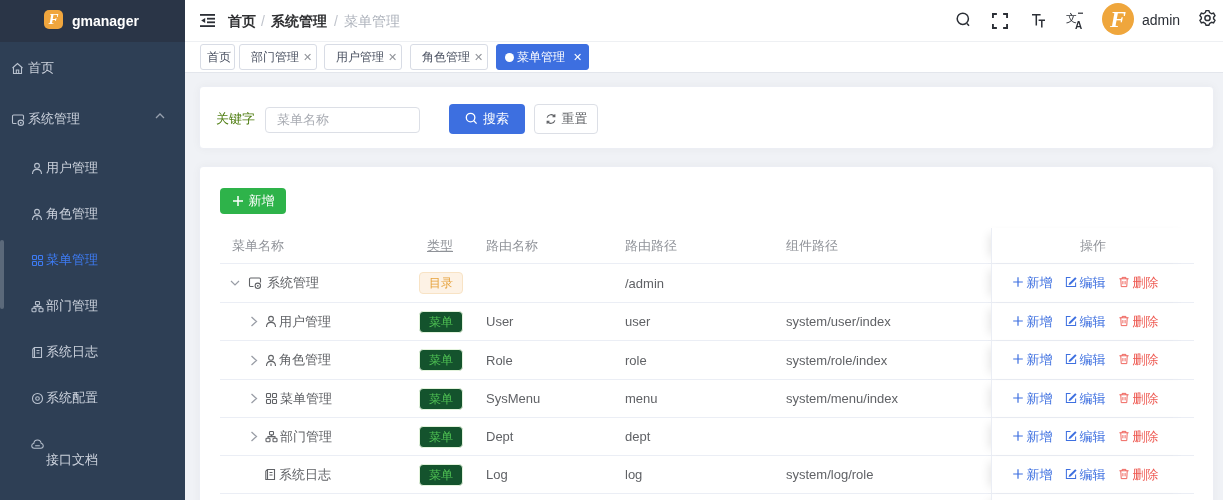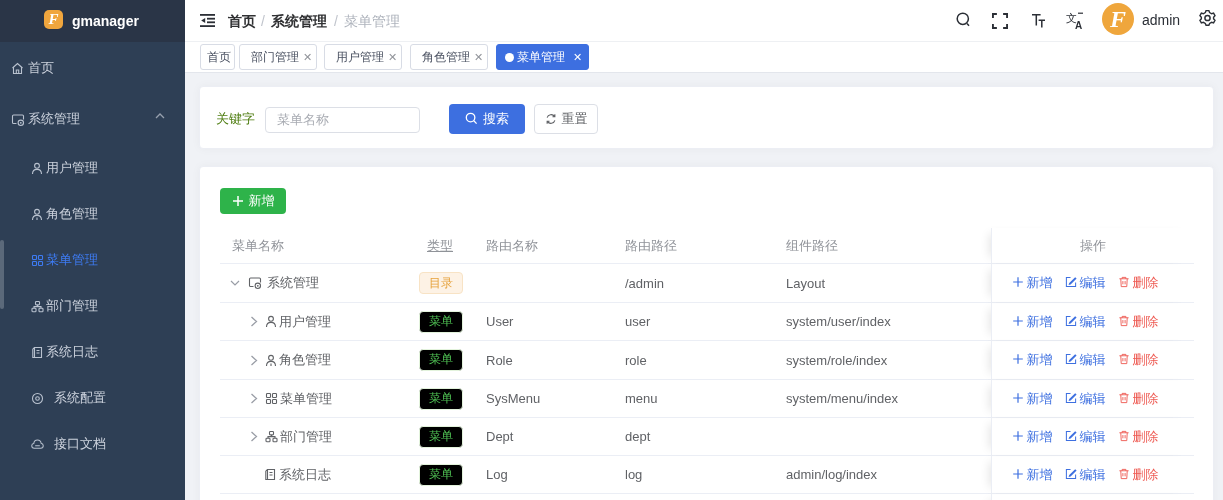--- a/index.html
+++ b/index.html
@@ -52,21 +52,21 @@
 .c1 { left:0; width:191px; }
 .c2 { left:191px; width:67px; }
 .c3 { left:258px; width:139px; padding-left:8px; }
 .c4 { left:397px; width:137px; padding-left:8px; }
 .c5 { left:558px; width:237px; padding-left:8px;text-align:right; }
 .c6 { left:771px; width:203px; justify-content:center; box-shadow:-8px 0 10px -6px rgba(0,0,0,0.10); border-left:1px solid #ebeef5; }
 .th .c1 { padding-left:12px; }
 .th .c2 { padding-left:16px;text-decoration:underline; }
 .tag { display:inline-block; height:22px; line-height:20px; padding:0 9px; border-radius:4px; font-size:12px; margin-left:8px; border:1px solid; }
 .tagw { color:#e6a23c; background:#fdf2e5; border-color:#f8e3c5; }
-.tags { color:#4fc153; background:#000000; border-color:#e3f3dc;font-family:Liberation Mono, monospace; }
+.tags { color:#4fc153; background:#14532d; border-color:#e3f3dc; }
 .lnk { font-size:13px; white-space:nowrap; }
 .lnk svg { vertical-align:-1px; margin-right:3px; }
 .lblue { color:#3d6fe0; }
 .lred { color:#ee5951; margin-right:16px; }
 .lnk + .lnk { margin-left:12px; }
 .car { width:12px; display:flex; justify-content:center; }
 .rowic { color:#606266; }
 </style>
 </head>
 <body>
@@ -129,27 +129,27 @@
       <svg width="12" height="13" viewBox="0 0 12 13" fill="none" stroke="#b9c2cf" stroke-width="1.1" style="left:31px;">
         <path d="M3.5 1.5 H10.5 V11.5 H3.5 Z M3.5 1.5 L1.8 3.2 V11.5 H3.5 M5.5 4.5 H8.5 M5.5 7 H8.5"></path>
       </svg>
       <span class="t" style="left:46px;">系统日志</span>
     </div>
   <div class="mitem" style="top:384px;">
       <svg width="13" height="13" viewBox="0 0 13 13" fill="none" stroke="#b9c2cf" stroke-width="1.1" style="left:31px;">
         <circle cx="6.5" cy="6.5" r="5"></circle>
         <circle cx="6.5" cy="6.5" r="1.8"></circle>
       </svg>
-      <span class="t" style="left:54px;">系统配置</span>
+      <span class="t" style="left:46px;">系统配置</span>
     </div>
   <div class="mitem" style="top:430px;">
       <svg width="13" height="12" viewBox="0 0 14 12" fill="none" stroke="#b9c2cf" stroke-width="1.1" style="left:31px;">
         <path d="M3.5 10.5 C1.8 10.5 0.8 9.3 0.8 7.9 C0.8 6.5 1.8 5.6 3 5.5 C3.2 3.3 4.9 1.8 7 1.8 C9 1.8 10.6 3.1 10.9 5.2 C12.2 5.4 13.2 6.4 13.2 7.9 C13.2 9.4 12 10.5 10.5 10.5 Z M4.5 8 H9.5"></path>
       </svg>
-      <span class="t" style="left:54px;">接口文档</span>
+      <span class="t" style="left:46px;margin-top:16px;">接口文档</span>
     </div>
   <div id="sbthumb"></div>
 </div>
 
 <div id="topbar">
   <svg id="fold" width="15" height="15" viewBox="0 0 15 15" fill="#2b2f36">
       <rect x="0" y="1" width="15" height="1.8"></rect>
       <rect x="0" y="12.2" width="15" height="1.8"></rect>
       <rect x="7" y="4.8" width="8" height="1.8"></rect>
       <rect x="7" y="8.4" width="8" height="1.8"></rect>
@@ -230,21 +230,20 @@
               <circle cx="9.8" cy="9.8" r="0.9" fill="#606266" stroke="none"></circle>
             </svg>
           </span>
           <span style="margin-left:5px;">系统管理</span>
         </div>
         <div class="cell c2">
           <span class="tag tagw">目录</span>
         </div>
         <div class="cell c3"></div>
         <div class="cell c4">/admin</div>
-        <div class="cell c5">Layout</div>
         <div class="cell c6">
           <span class="lnk lblue"><svg width="12" height="12" viewBox="0 0 12 12" fill="none" stroke="#3d6fe0" stroke-width="1.2">
               <path d="M6 1.2 V10.8 M1.2 6 H10.8"></path>
             </svg>新增</span>
           <span class="lnk lblue"><svg width="12" height="12" viewBox="0 0 13 13" fill="none" stroke="#3d6fe0" stroke-width="1.1">
               <path d="M11.5 7 V11.5 H1.5 V1.5 H6"></path>
               <path d="M5 8 L11 2 L11.8 2.8 L5.8 8.8 L4.7 9 Z"></path>
             </svg>编辑</span>
           <span class="lnk lred"><svg width="12" height="12" viewBox="0 0 12 13" fill="none" stroke="#ee5951" stroke-width="1.0">
               <path d="M1 3 H11 M4 3 V1.5 H8 V3 M2.5 3 L3 11.5 H9 L9.5 3 M4.8 5.5 V9 M7.2 5.5 V9"></path>
@@ -397,21 +396,21 @@
               <path d="M3.5 1.5 H10.5 V11.5 H3.5 Z M3.5 1.5 L1.8 3.2 V11.5 H3.5 M5.5 4.5 H8.5 M5.5 7 H8.5"></path>
             </svg>
           </span>
           <span style="margin-left:3px;">系统日志</span>
         </div>
         <div class="cell c2">
           <span class="tag tags">菜单</span>
         </div>
         <div class="cell c3">Log</div>
         <div class="cell c4">log</div>
-        <div class="cell c5">admin/log/index</div>
+        <div class="cell c5">system/log/role</div>
         <div class="cell c6">
           <span class="lnk lblue"><svg width="12" height="12" viewBox="0 0 12 12" fill="none" stroke="#3d6fe0" stroke-width="1.2">
               <path d="M6 1.2 V10.8 M1.2 6 H10.8"></path>
             </svg>新增</span>
           <span class="lnk lblue"><svg width="12" height="12" viewBox="0 0 13 13" fill="none" stroke="#3d6fe0" stroke-width="1.1">
               <path d="M11.5 7 V11.5 H1.5 V1.5 H6"></path>
               <path d="M5 8 L11 2 L11.8 2.8 L5.8 8.8 L4.7 9 Z"></path>
             </svg>编辑</span>
           <span class="lnk lred"><svg width="12" height="12" viewBox="0 0 12 13" fill="none" stroke="#ee5951" stroke-width="1.0">
               <path d="M1 3 H11 M4 3 V1.5 H8 V3 M2.5 3 L3 11.5 H9 L9.5 3 M4.8 5.5 V9 M7.2 5.5 V9"></path>

